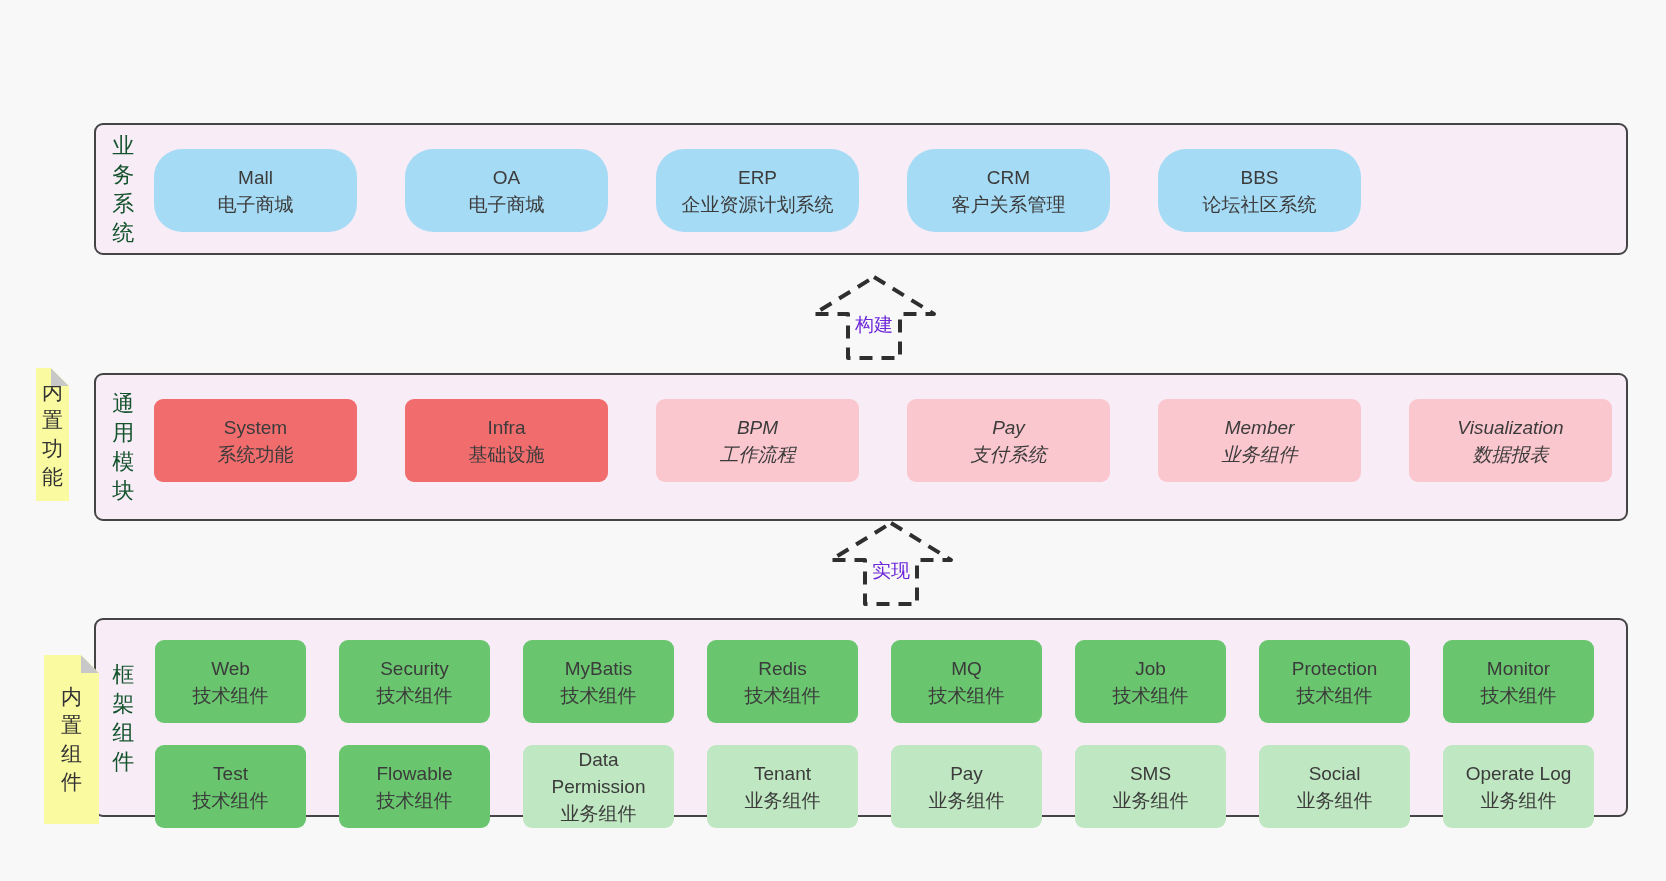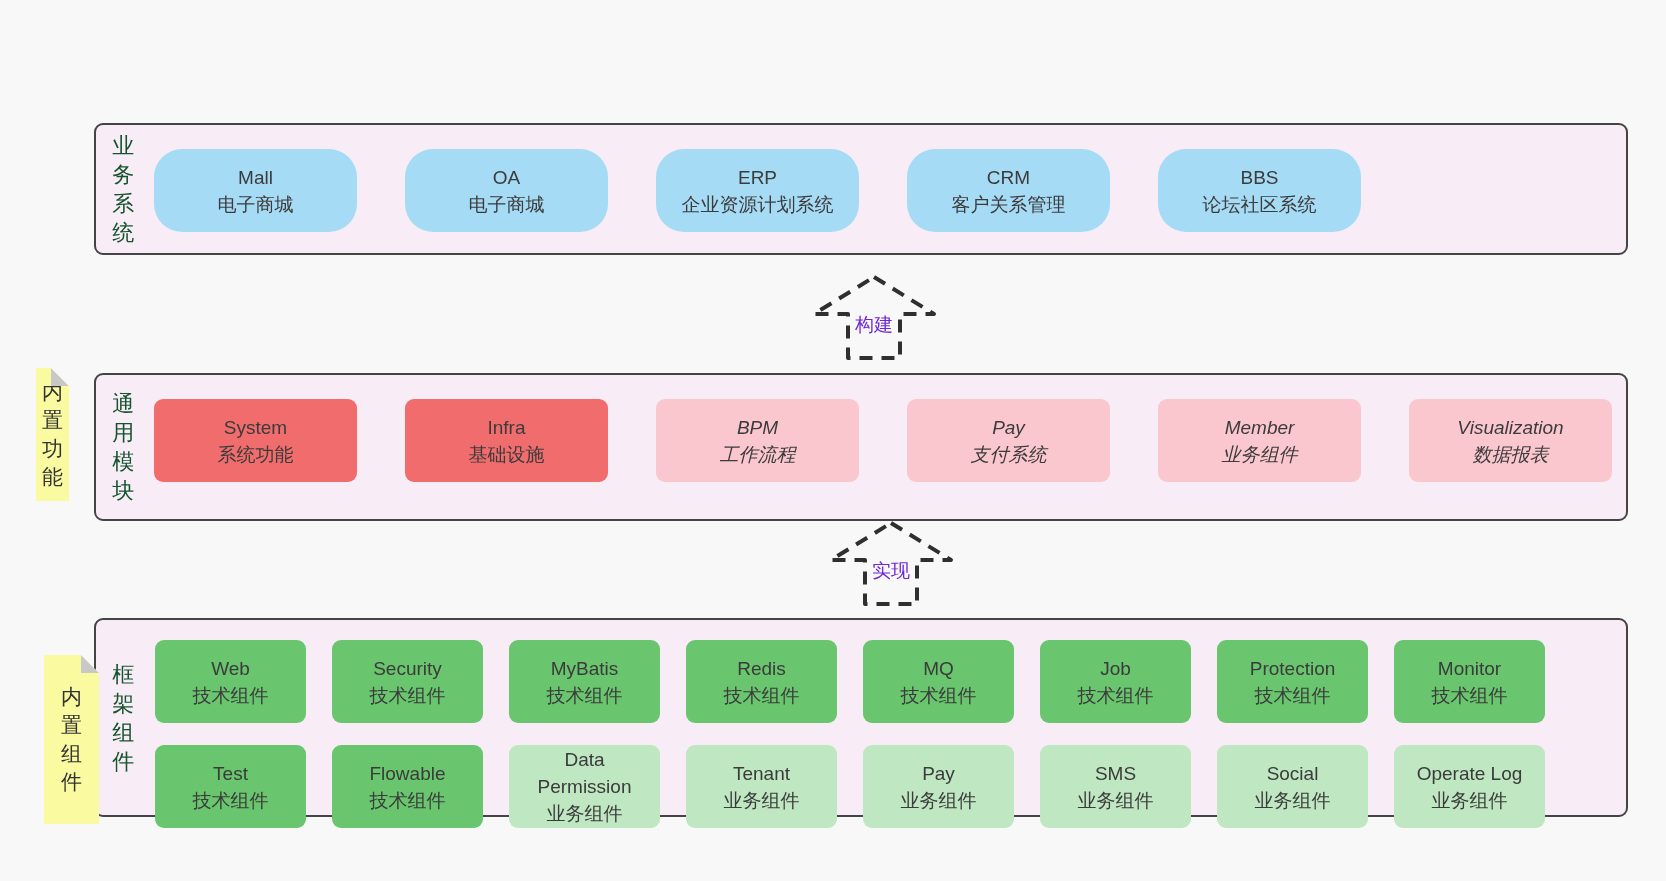--- a/index.html
+++ b/index.html
@@ -23,21 +23,21 @@
   #layer-modules{top:373px;height:148px;}
   #layer-components{top:618px;height:199px;}
   .v-label{
     position:absolute;left:13px;top:50%;transform:translateY(-50%);
     width:1.15em;font-size:22px;line-height:1.32;letter-spacing:0;
     word-break:break-all;text-align:right;color:#14532d;
   }
   .boxes-row{
     position:absolute;left:58px;top:24px;display:flex;column-gap:48px;row-gap:22px;
   }
-  #layer-components .boxes-row{left:59px;top:20px;width:1446px;flex-wrap:wrap;column-gap:26px;}
+  #layer-components .boxes-row{left:59px;top:20px;width:1446px;flex-wrap:wrap;column-gap:33px;}
   .box{
     box-sizing:border-box;width:203px;height:83px;border-radius:9px;
     display:flex;flex-direction:column;align-items:center;justify-content:center;
     text-align:center;font-size:19px;line-height:27px;
   }
   #layer-components .box{width:151px;}
   .box .bt{white-space:pre-line;}
   .v-blue{background:var(--c-blue);border-radius:28px;} .v-red{background:var(--c-red);}
   .v-pink{background:var(--c-pink);font-style:italic;} .v-green{background:var(--c-green);}
   .v-lightgreen{background:var(--c-lightgreen);}

